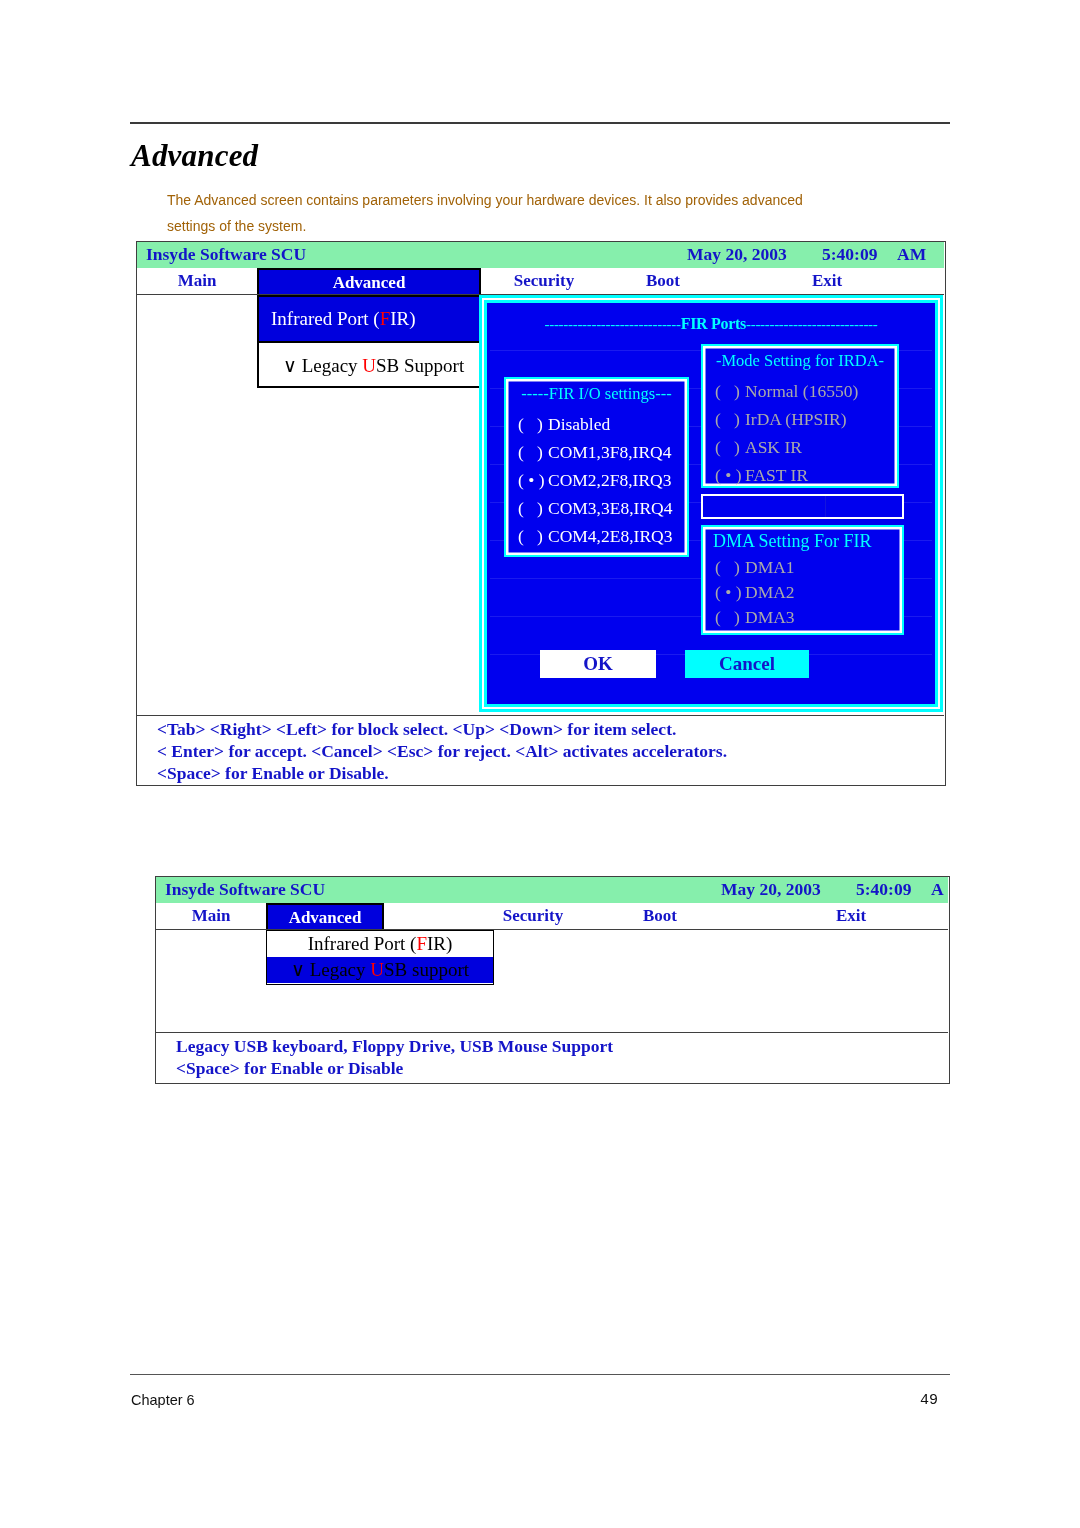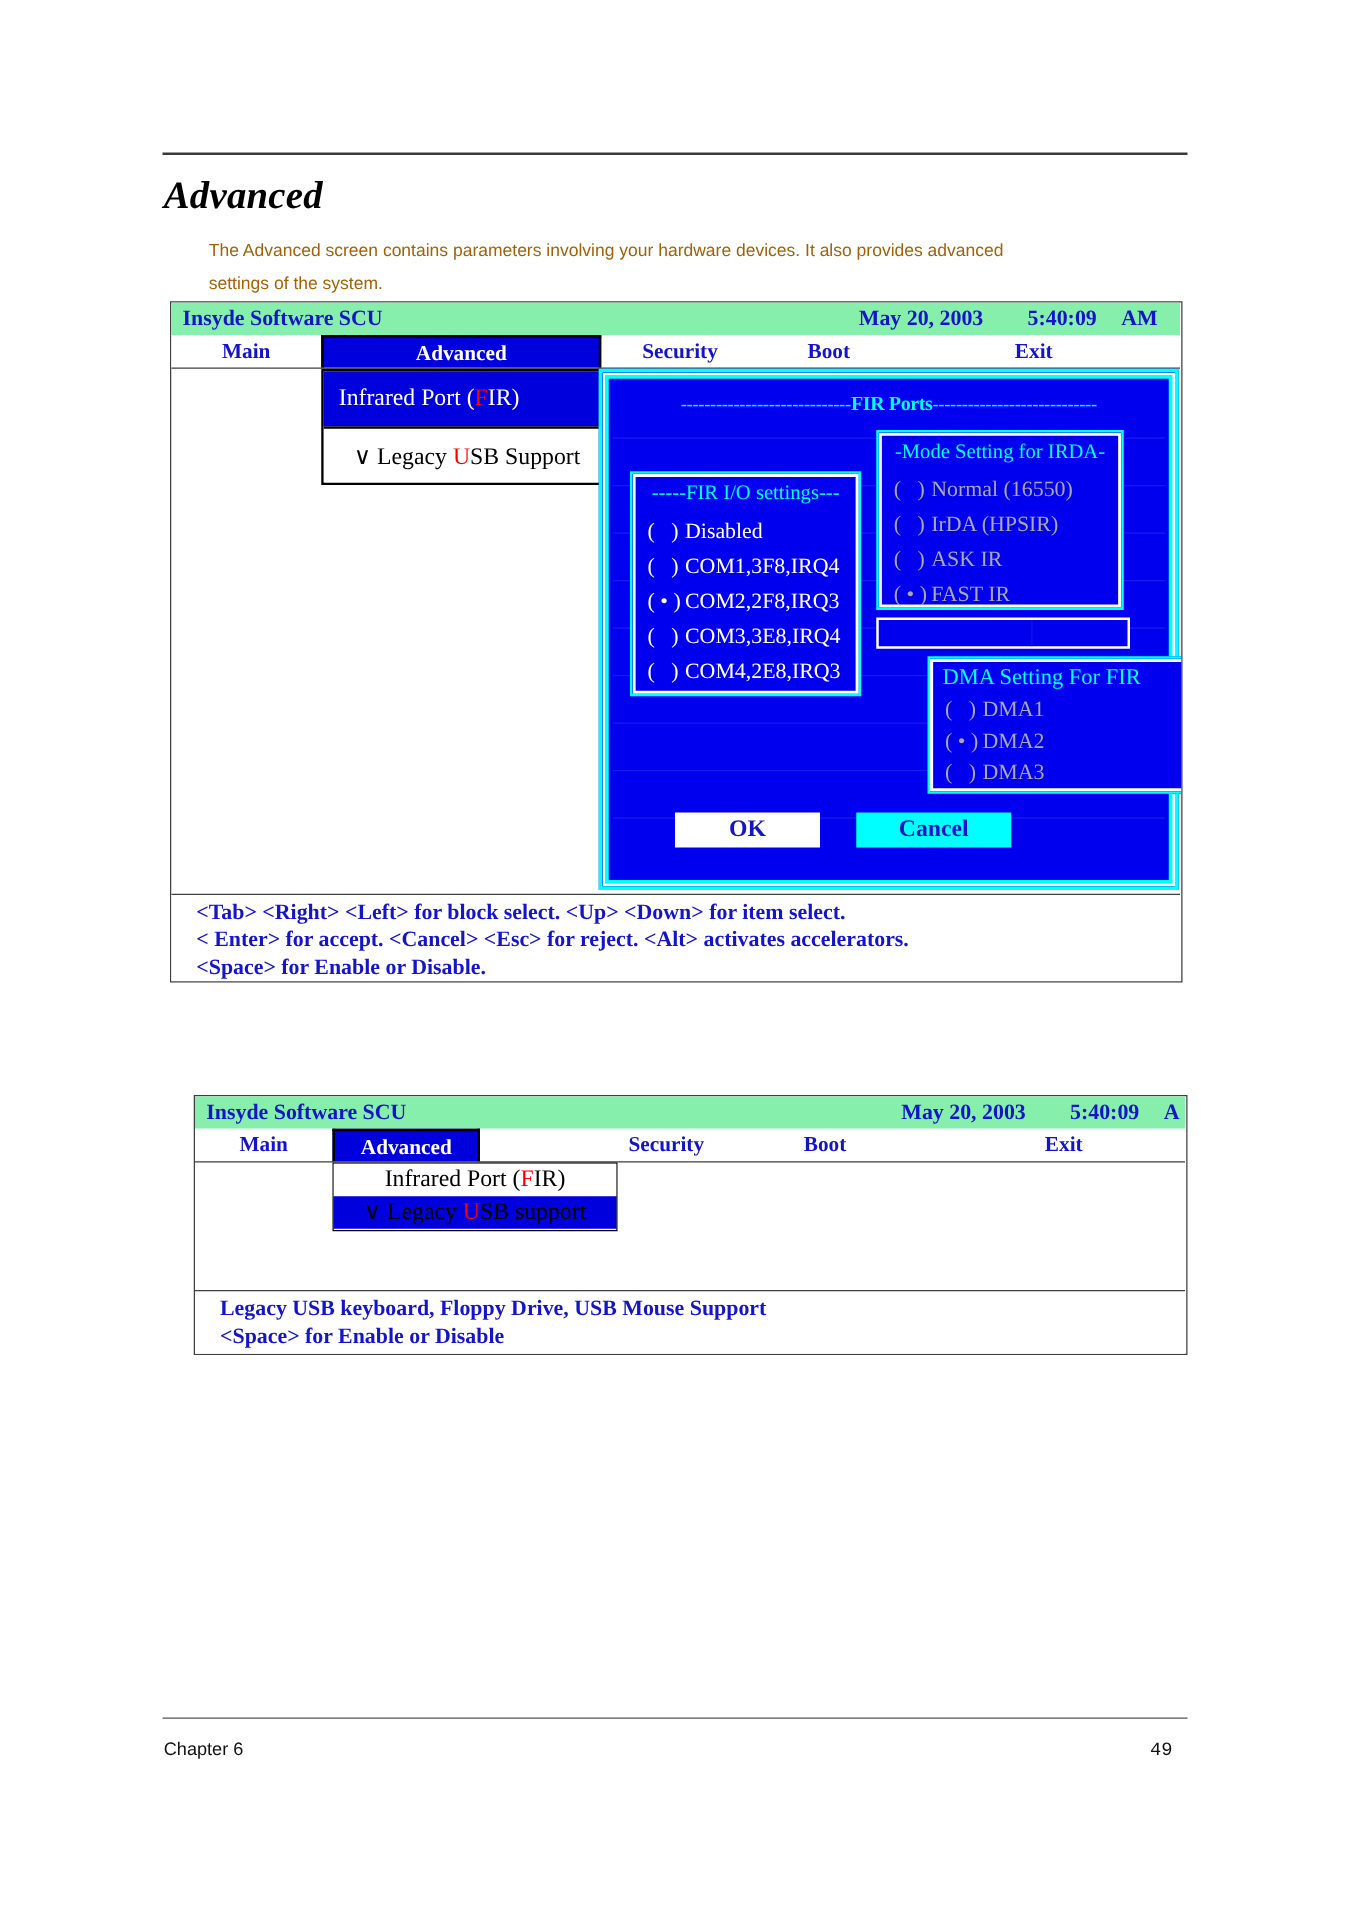--- a/index.html
+++ b/index.html
@@ -322,21 +322,21 @@
       </div>
       <div class="radio-row off" style="left:12px; top:119px;">
         <span class="rb">(&nbsp;•&nbsp;)</span><span>FAST IR</span>
       </div>
     </div>
 
     <div id="spacer-box" style="left:219px; top:196px; width:203px; height:25px;">
       <div id="spacer-box-divider" style="left:122px;"></div>
     </div>
 
-    <div class="group" style="left:219px; top:227px; width:245px; height:110px;margin-left:41px;">
+    <div class="group" style="left:219px; top:227px; width:203px; height:110px;">
       <div class="group-title" style="top:4px; text-align:left; padding-left:10px; font-size:18px;">DMA Setting For FIR</div>
       <div class="radio-row off" style="left:12px; top:30px;">
         <span class="rb">(&nbsp;&nbsp;&nbsp;)</span><span>DMA1</span>
       </div>
       <div class="radio-row off" style="left:12px; top:55px;">
         <span class="rb">(&nbsp;•&nbsp;)</span><span>DMA2</span>
       </div>
       <div class="radio-row off" style="left:12px; top:80px;">
         <span class="rb">(&nbsp;&nbsp;&nbsp;)</span><span>DMA3</span>
       </div>

